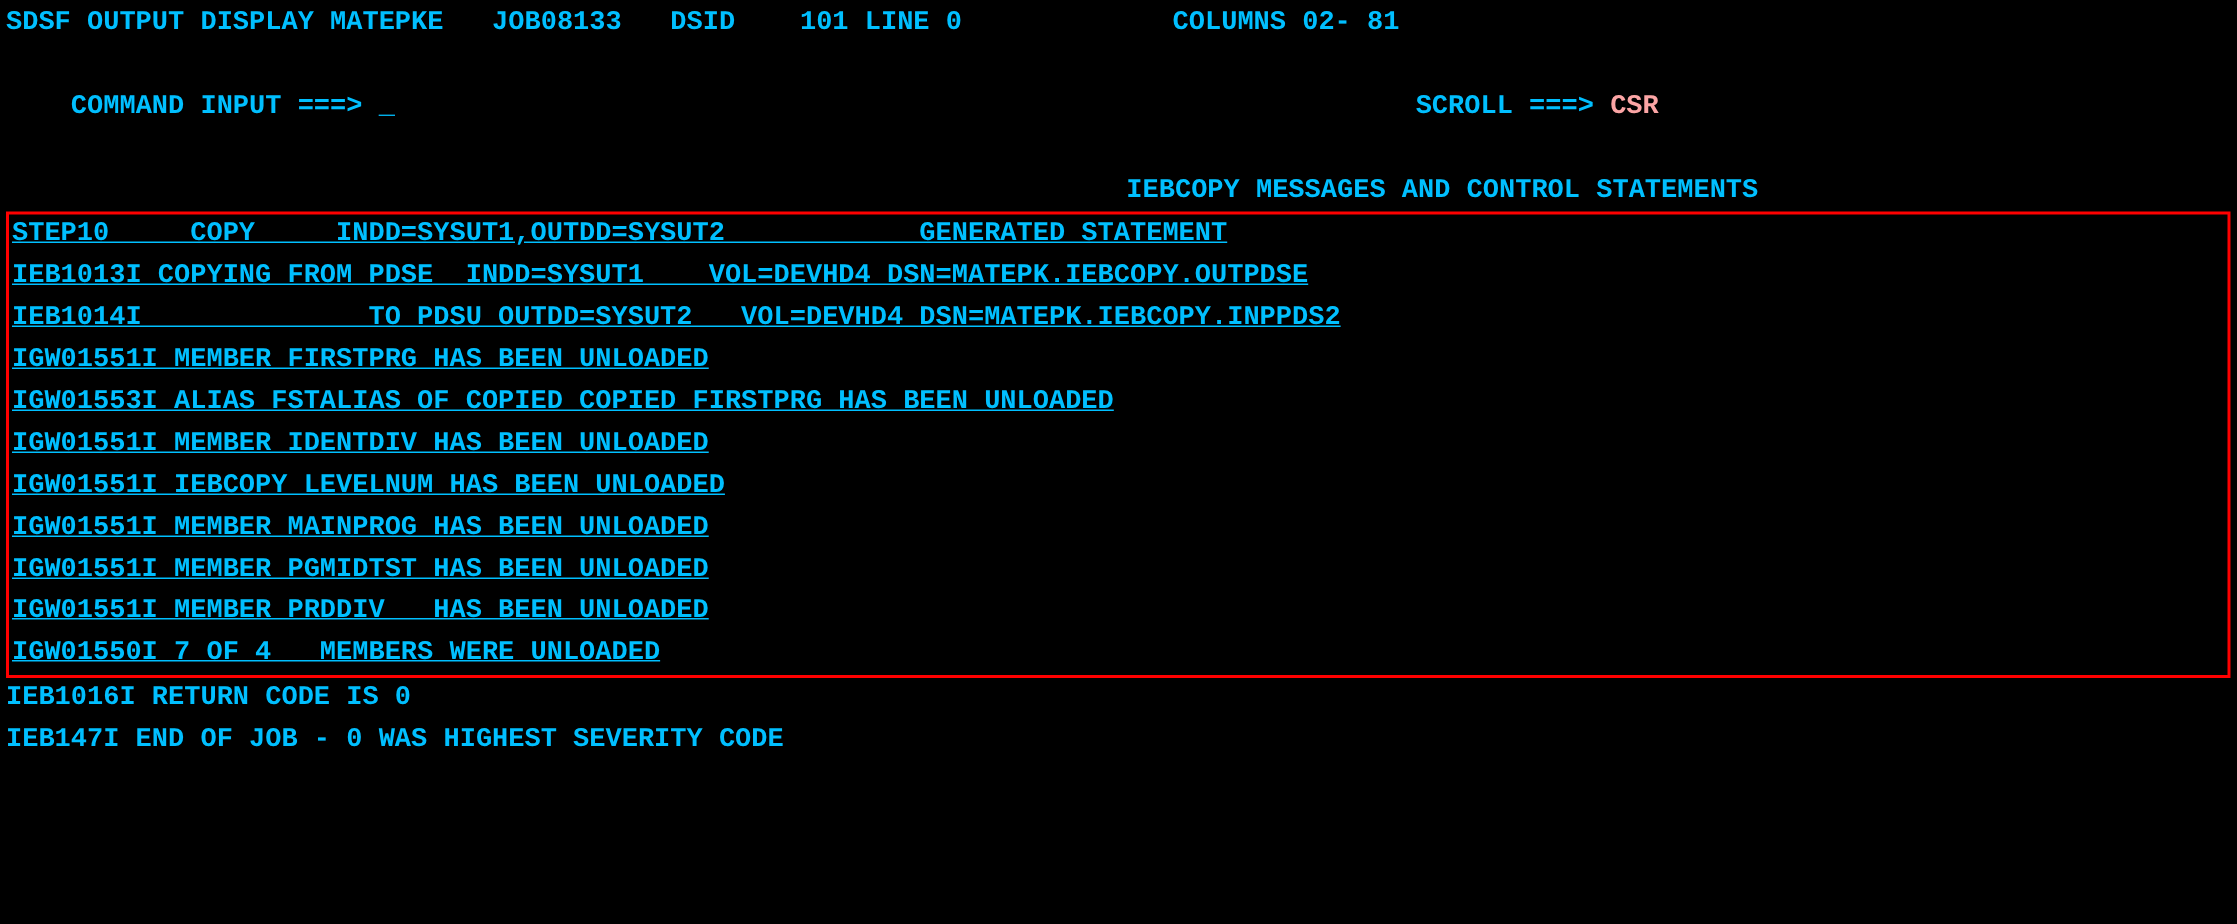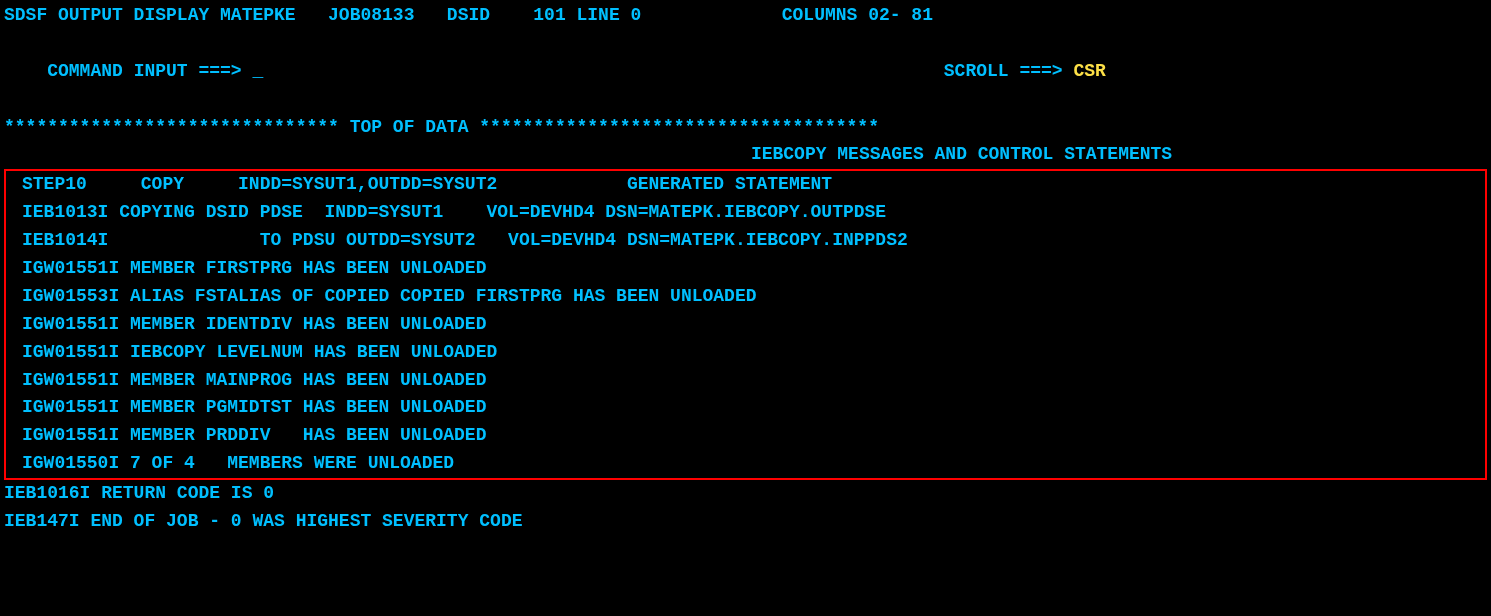--- a/index.html
+++ b/index.html
@@ -31,64 +31,64 @@
       white-space: pre;
       line-height: 1.55;
       display: block;
     }
 
     .header-line {
       color: #00BFFF;
     }
 
     .red-text {
-      color: #fde047;
+      color: #fca5a5;
     }
 
     .cyan-text {
       color: #00BFFF;
     }
 
     .stars-line {
       color: #00BFFF;
     }
 
     .red-border-box {
       border: 2px solid #FF0000;
       margin: 0;
-      padding: 0 16px;
+      padding: 0 2px;
+      text-decoration: underline;
     }
 
     .line-in-box {
       white-space: pre;
       line-height: 1.55;
       display: block;
       color: #00BFFF;
     }
   </style>
 </head>
 <body>
 
 <div class="terminal">
 
   <span class="line header-line"><span>SDSF OUTPUT DISPLAY MATEPKE   JOB08133   DSID    101 LINE 0             COLUMNS 02- 81</span></span>
 
   <span class="line header-line">
     <span>COMMAND INPUT ===&gt;</span><span> _                                                               </span><span>SCROLL ===&gt;</span> <span class="red-text">CSR</span>
   </span>
 
-  <span class="line stars-line">******************************* TOP OF DATA *************************************</span>
 
   <span class="line" style="text-align:center; display:block; white-space:pre;">                                        IEBCOPY MESSAGES AND CONTROL STATEMENTS</span>
 
 
 
   <div class="red-border-box">
     <span class="line-in-box">STEP10     COPY     INDD=SYSUT1,OUTDD=SYSUT2            GENERATED STATEMENT</span>
-    <span class="line-in-box">IEB1013I COPYING DSID PDSE  INDD=SYSUT1    VOL=DEVHD4 DSN=MATEPK.IEBCOPY.OUTPDSE</span>
+    <span class="line-in-box">IEB1013I COPYING FROM PDSE  INDD=SYSUT1    VOL=DEVHD4 DSN=MATEPK.IEBCOPY.OUTPDSE</span>
     <span class="line-in-box">IEB1014I              TO PDSU OUTDD=SYSUT2   VOL=DEVHD4 DSN=MATEPK.IEBCOPY.INPPDS2</span>
     <span class="line-in-box">IGW01551I MEMBER FIRSTPRG HAS BEEN UNLOADED</span>
     <span class="line-in-box">IGW01553I ALIAS FSTALIAS OF COPIED COPIED FIRSTPRG HAS BEEN UNLOADED</span>
     <span class="line-in-box">IGW01551I MEMBER IDENTDIV HAS BEEN UNLOADED</span>
     <span class="line-in-box">IGW01551I IEBCOPY LEVELNUM HAS BEEN UNLOADED</span>
     <span class="line-in-box">IGW01551I MEMBER MAINPROG HAS BEEN UNLOADED</span>
     <span class="line-in-box">IGW01551I MEMBER PGMIDTST HAS BEEN UNLOADED</span>
     <span class="line-in-box">IGW01551I MEMBER PRDDIV   HAS BEEN UNLOADED</span>
     <span class="line-in-box">IGW01550I 7 OF 4   MEMBERS WERE UNLOADED</span>
   </div>

